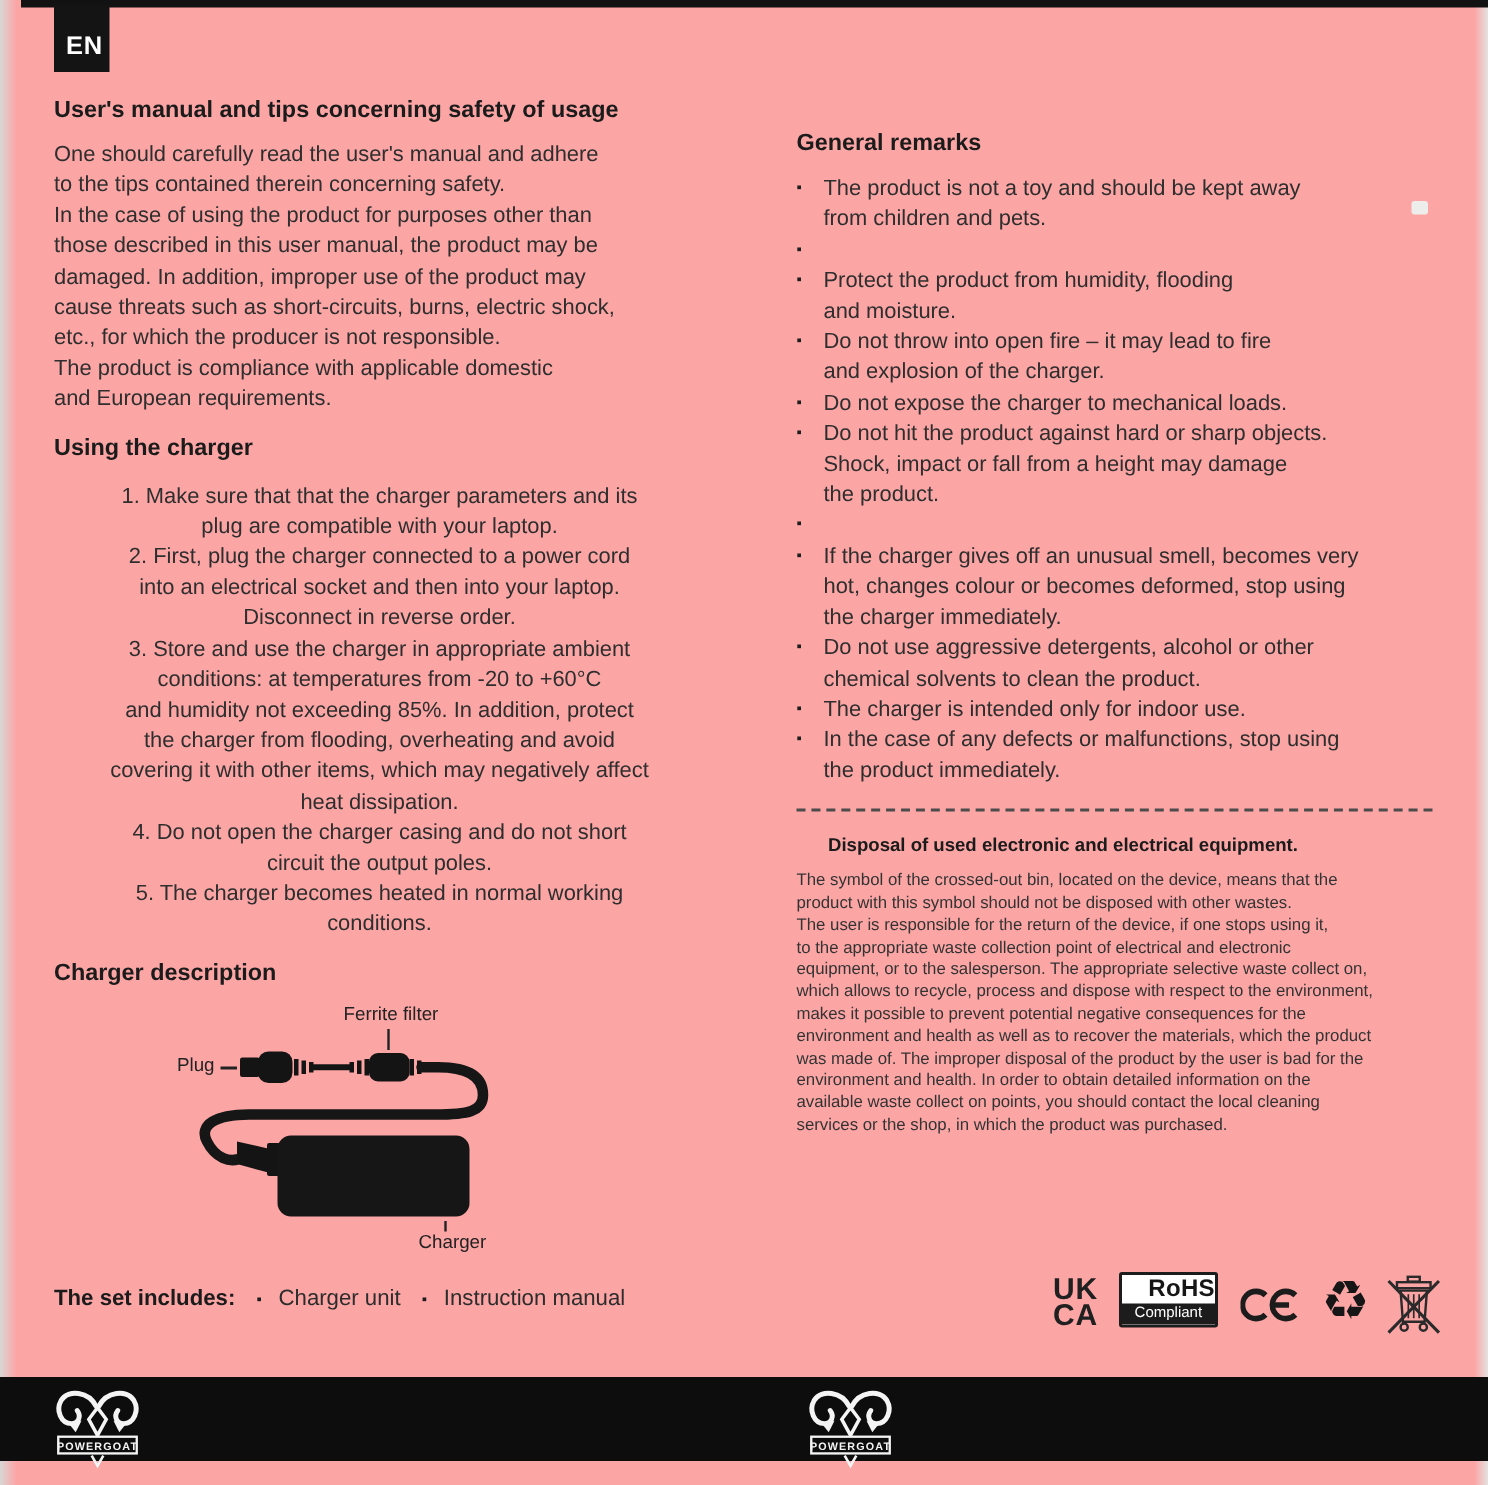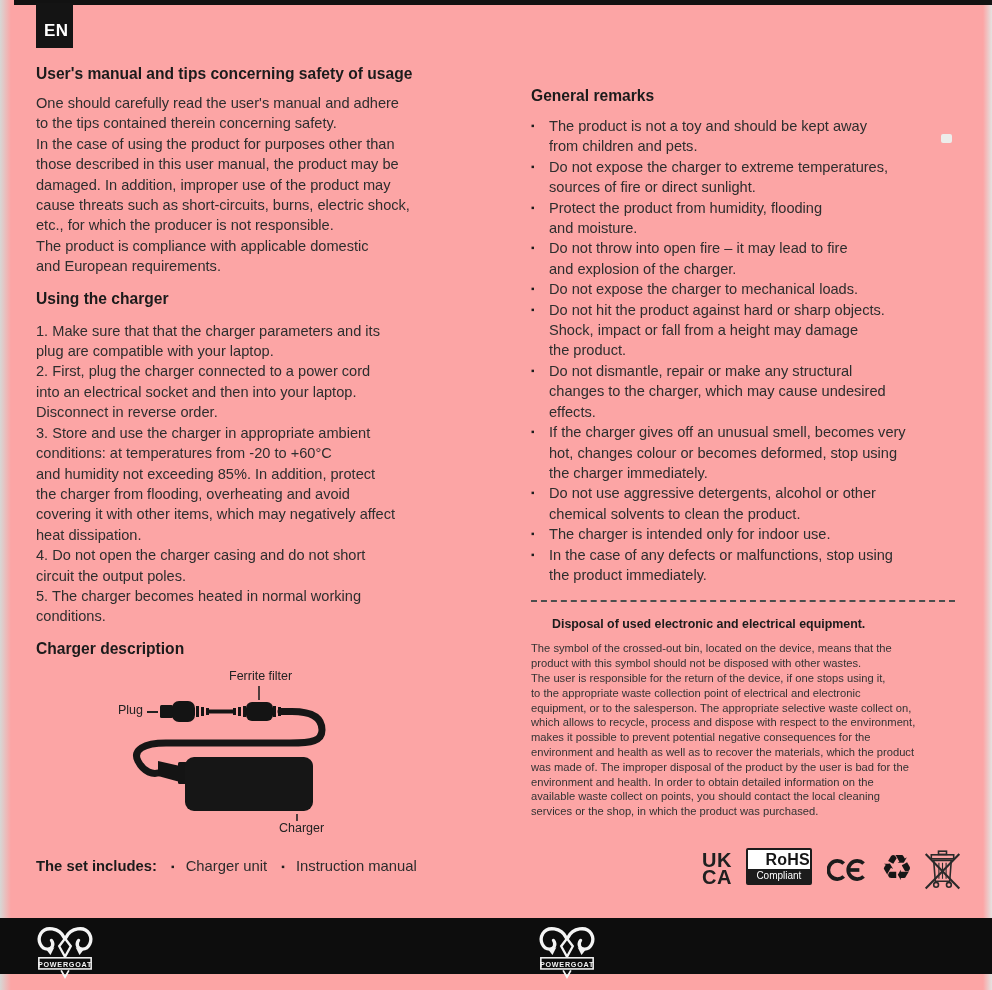--- a/index.html
+++ b/index.html
@@ -16,21 +16,21 @@
   .topstrip{position:absolute;top:0;left:14px;right:0;height:5px;background:#121212;}
   .lang-badge{position:absolute;left:36px;top:3px;width:37px;height:45px;background:#141414;
     color:#fff;font-weight:bold;font-size:17px;display:flex;align-items:flex-end;padding:0 0 7px 8px;box-sizing:border-box;letter-spacing:.5px;}
   .col{position:absolute;}
   #col-left{left:36px;top:64px;width:434px;}
   #col-right{left:531px;top:38px;width:434px;margin-top:48px;}
   h2.sec{font-size:15.6px;line-height:19px;margin:0;color:#1b1b1b;font-weight:bold;}
   .body-text{font-size:14.6px;line-height:20.4px;white-space:pre-line;color:#2e2e2e;margin:0;}
   #safety-para{margin-top:10px;margin-bottom:12px;}
   #using-title{margin-bottom:13px;}
-  .num-item{font-size:14.6px;line-height:20.4px;white-space:pre-line;color:#2e2e2e;}
+  .num-item{font-size:14.6px;line-height:20.4px;white-space:pre-line;color:#2e2e2e;text-align:center;}
   #desc-title{margin-top:12px;}
   
   .bullet-row{display:flex;align-items:flex-start;}
   .bullet-marker{width:18px;flex:0 0 18px;font-size:10px;line-height:20.4px;color:#1d1d1d;}
   .bullet-text{font-size:14.6px;line-height:20.4px;white-space:pre-line;color:#2e2e2e;}
   #remarks-list{margin-top:11px;}
   .dashed-sep{border:none;border-top:2px dashed #4c4c4c;margin:15px 0 0 0;width:424px;}
   #disposal-title{font-size:12.4px;margin-top:13px;color:#1b1b1b;padding-left:21px;}
   #disposal-body{font-size:11.2px;line-height:14.8px;margin-top:7px;white-space:pre-line;color:#333;}
   
@@ -156,22 +156,20 @@
   <div id="col-right" class="col">
     <h2 class="sec">General remarks</h2>
     <div id="remarks-list">
       <div class="bullet-row">
         <span class="bullet-marker">▪</span>
         <span class="bullet-text">The product is not a toy and should be kept away
 from children and pets.</span>
       </div>
       <div class="bullet-row">
         <span class="bullet-marker">▪</span>
-        <span class="bullet-text">Do not expose the charger to extreme temperatures,
-sources of fire or direct sunlight.</span>
       </div>
       <div class="bullet-row">
         <span class="bullet-marker">▪</span>
         <span class="bullet-text">Protect the product from humidity, flooding
 and moisture.</span>
       </div>
       <div class="bullet-row">
         <span class="bullet-marker">▪</span>
         <span class="bullet-text">Do not throw into open fire – it may lead to fire
 and explosion of the charger.</span>
@@ -181,23 +179,20 @@
         <span class="bullet-text">Do not expose the charger to mechanical loads.</span>
       </div>
       <div class="bullet-row">
         <span class="bullet-marker">▪</span>
         <span class="bullet-text">Do not hit the product against hard or sharp objects.
 Shock, impact or fall from a height may damage
 the product.</span>
       </div>
       <div class="bullet-row">
         <span class="bullet-marker">▪</span>
-        <span class="bullet-text">Do not dismantle, repair or make any structural
-changes to the charger, which may cause undesired
-effects.</span>
       </div>
       <div class="bullet-row">
         <span class="bullet-marker">▪</span>
         <span class="bullet-text">If the charger gives off an unusual smell, becomes very
 hot, changes colour or becomes deformed, stop using
 the charger immediately.</span>
       </div>
       <div class="bullet-row">
         <span class="bullet-marker">▪</span>
         <span class="bullet-text">Do not use aggressive detergents, alcohol or other

